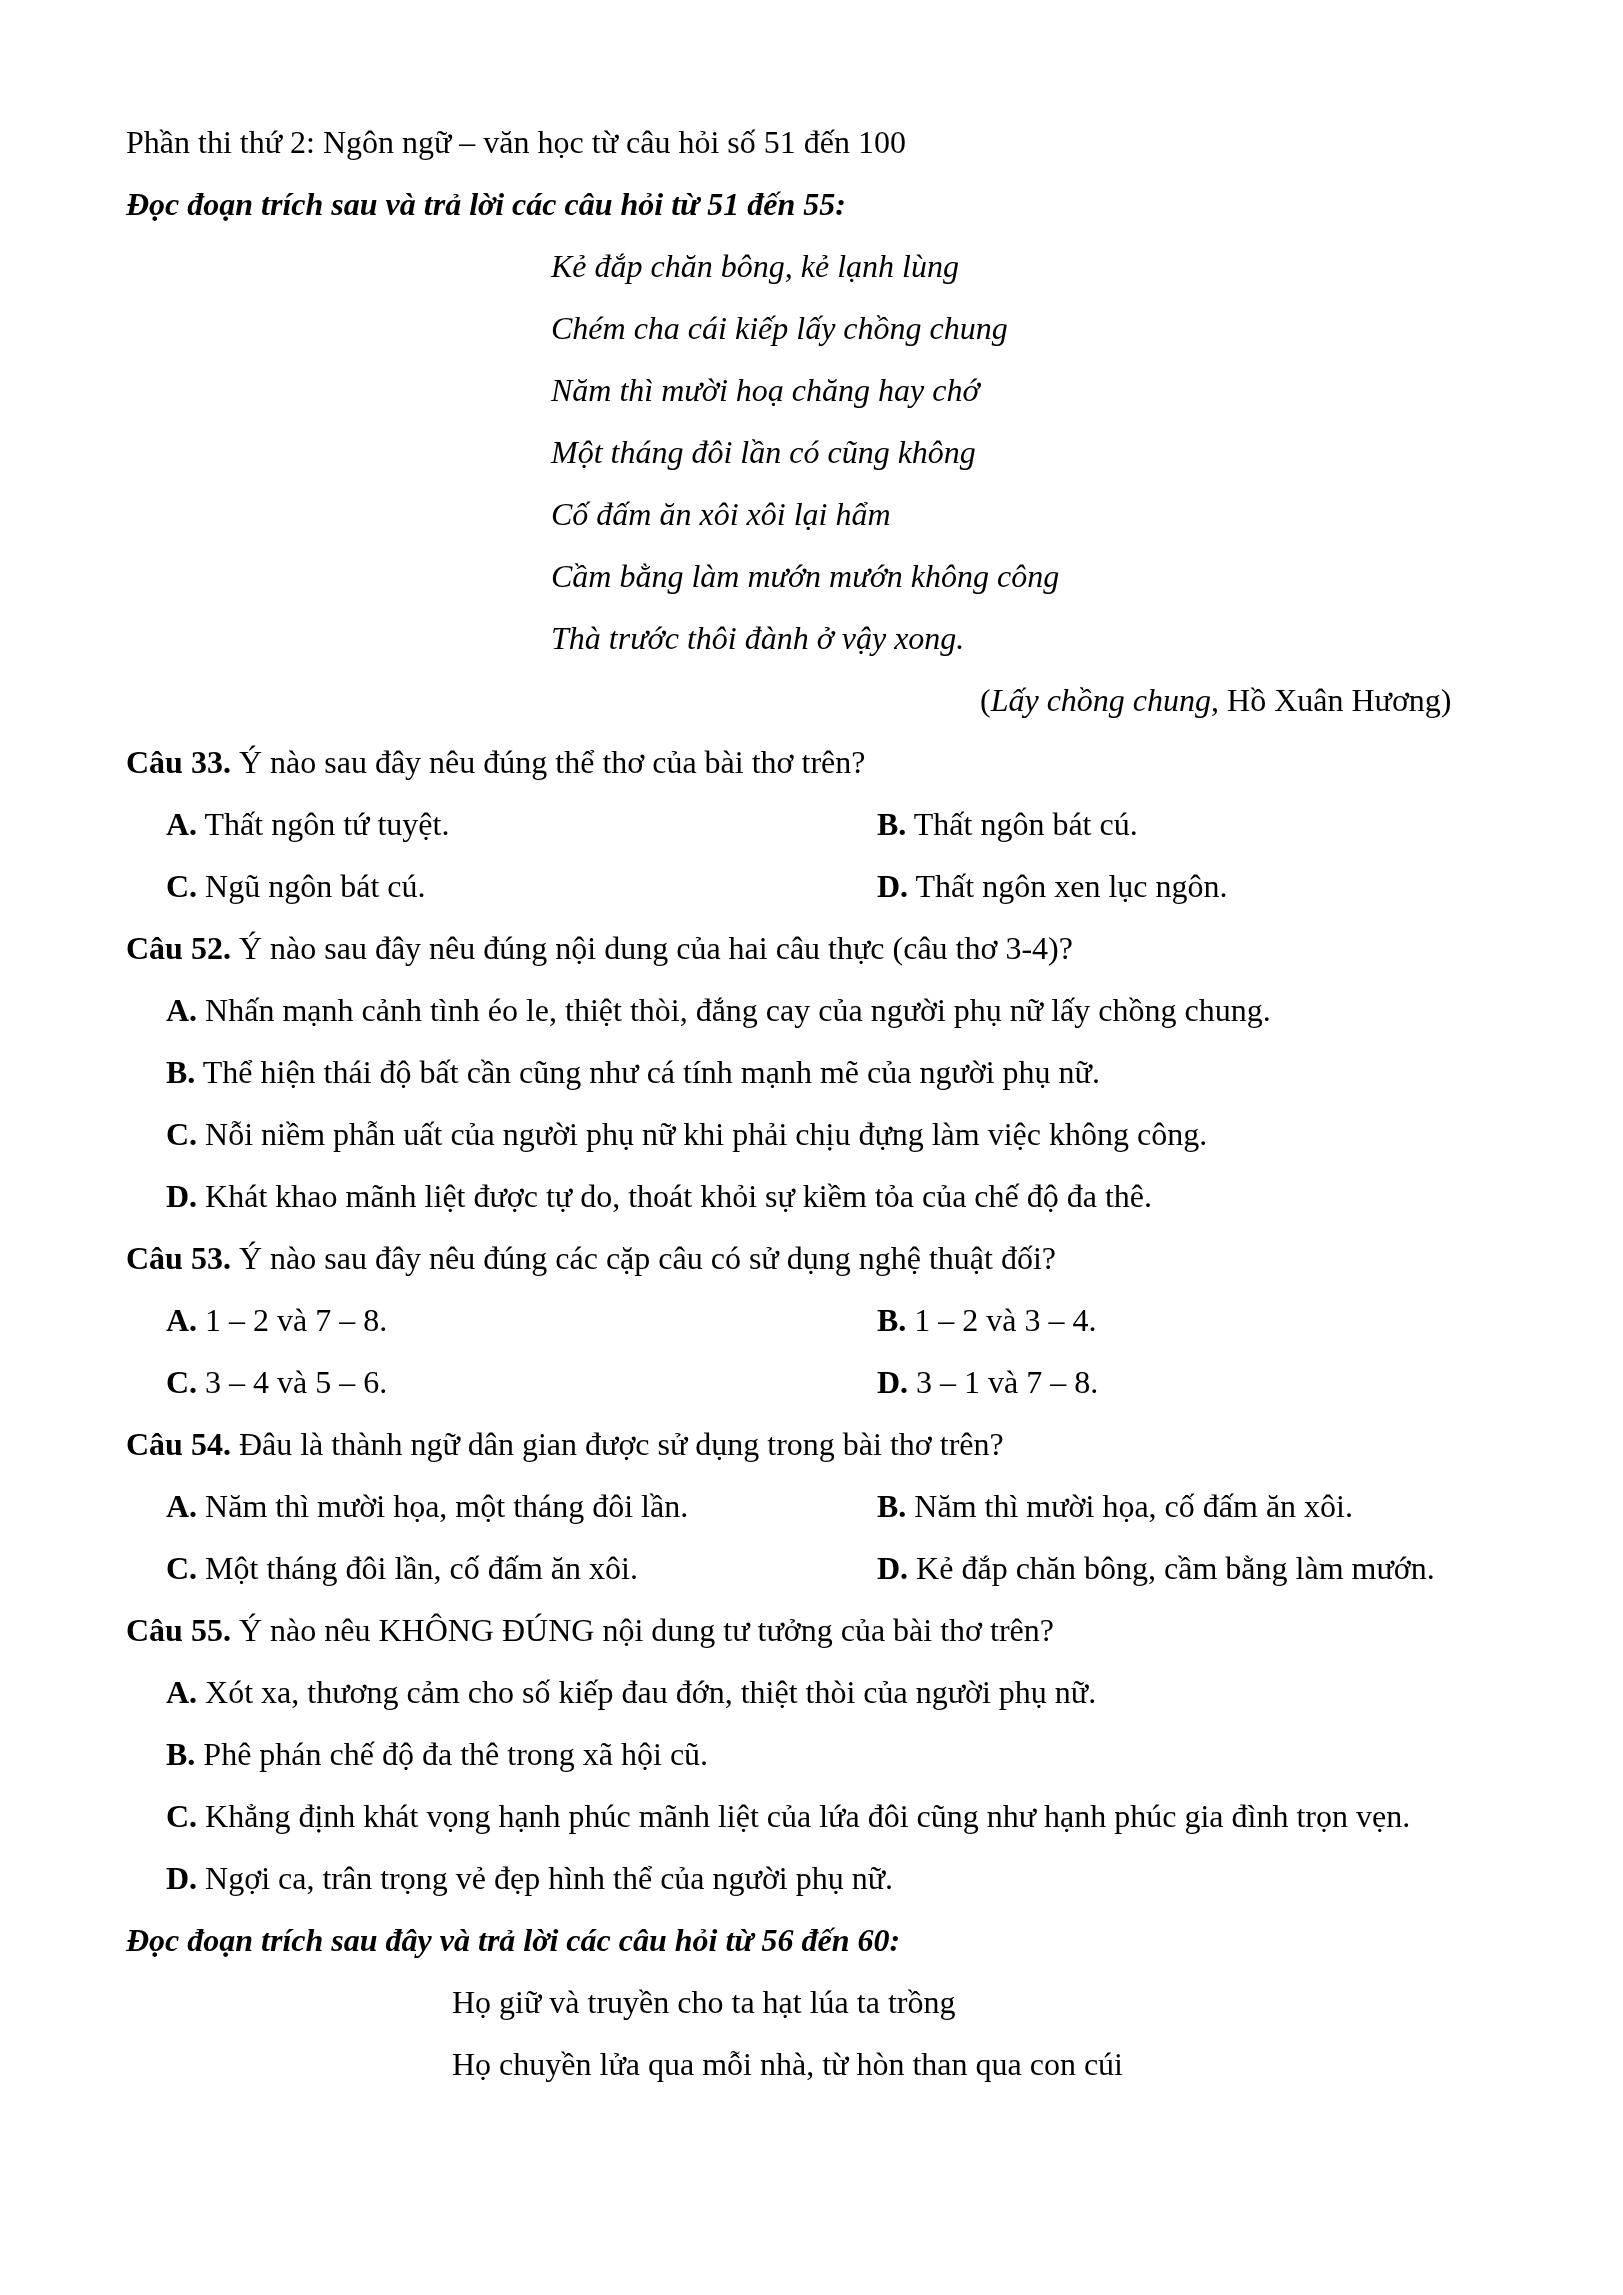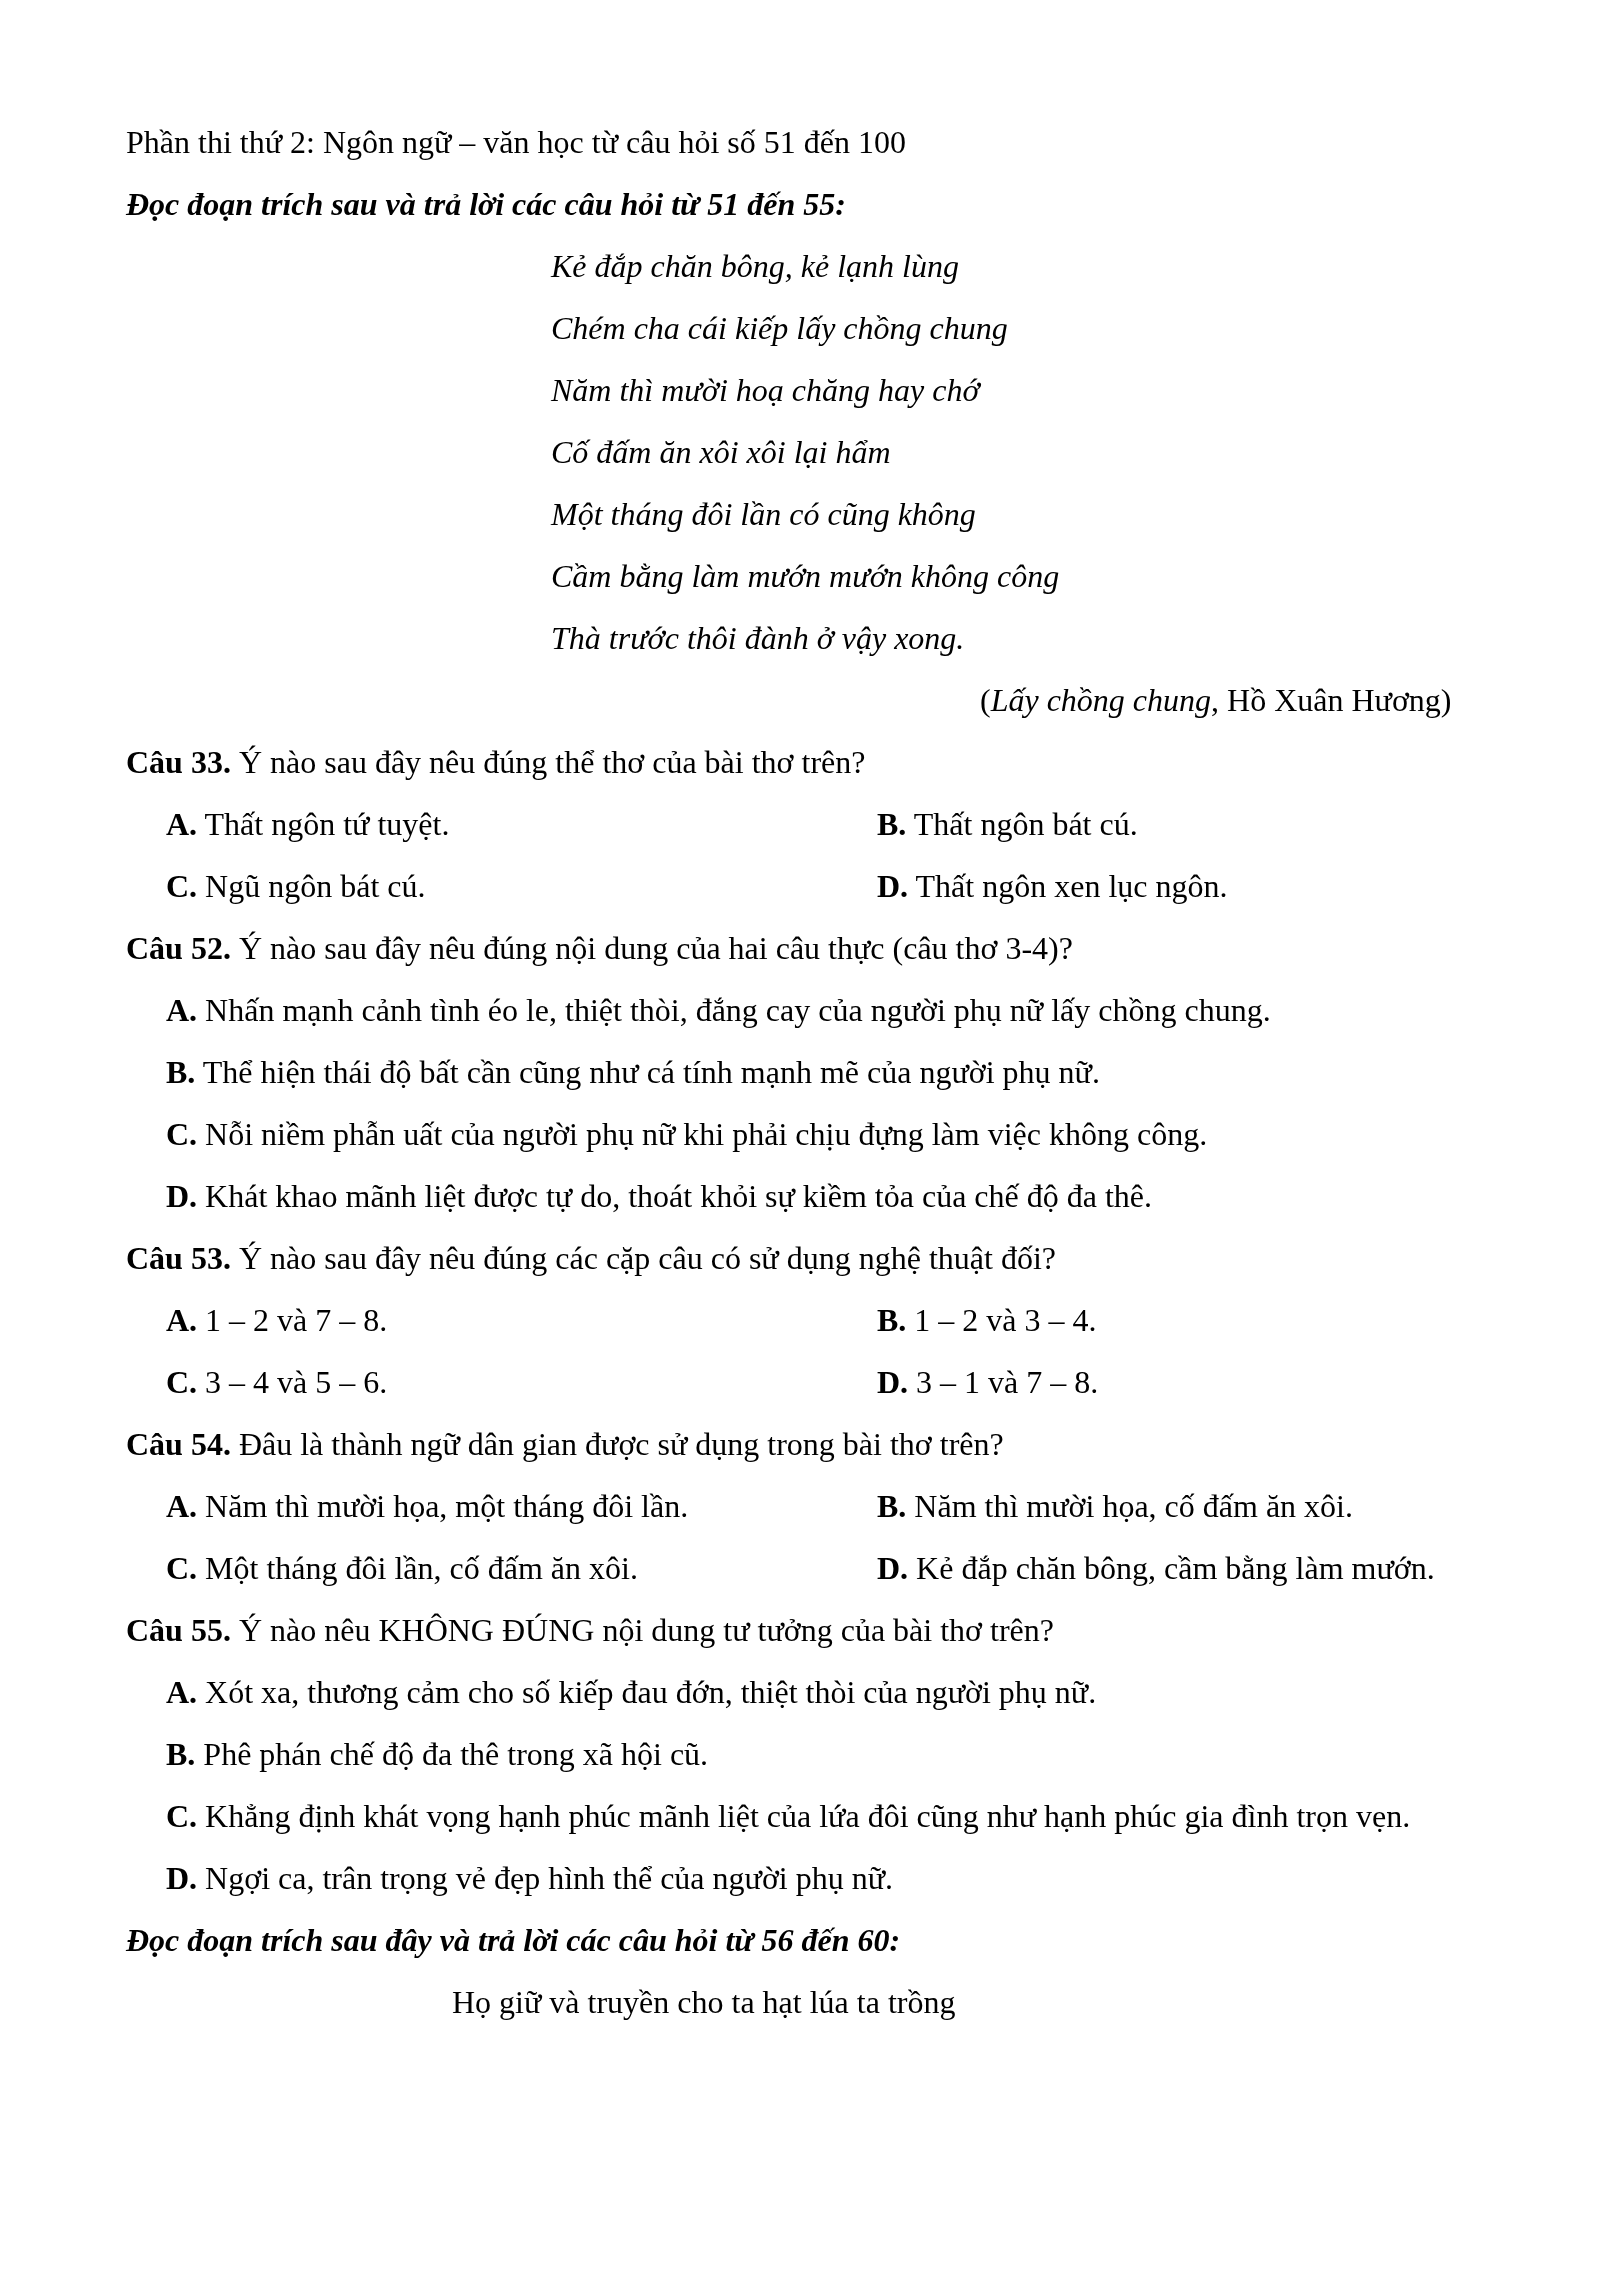--- a/index.html
+++ b/index.html
@@ -32,22 +32,22 @@
 <div class="doc">
 
   <div class="line header">Phần thi thứ 2: Ngôn ngữ – văn học từ câu hỏi số 51 đến 100</div>
 
   <div class="line instr">Đọc đoạn trích sau và trả lời các câu hỏi từ 51 đến 55:</div>
 
   <div class="poem1">
     <div class="line">Kẻ đắp chăn bông, kẻ lạnh lùng</div>
     <div class="line">Chém cha cái kiếp lấy chồng chung</div>
     <div class="line">Năm thì mười hoạ chăng hay chớ</div>
+    <div class="line">Một tháng đôi lần có cũng không</div>
     <div class="line">Cố đấm ăn xôi xôi lại hẩm</div>
-    <div class="line">Một tháng đôi lần có cũng không</div>
     <div class="line">Cầm bằng làm mướn mướn không công</div>
     <div class="line">Thà trước thôi đành ở vậy xong.</div>
   </div>
 
   <div class="line attr-line"><span>(</span><span class="title">Lấy chồng chung</span><span>, Hồ Xuân Hương)</span></div>
 
   <div class="line"><span class="q-num">Câu 33.</span> <span>Ý nào sau đây nêu đúng thể thơ của bài thơ trên?</span></div>
   <div class="line opt-row">
     <div class="cell-left"><span class="opt-label">A.</span> <span>Thất ngôn tứ tuyệt.</span></div>
     <div><span class="opt-label">B.</span> <span>Thất ngôn bát cú.</span></div>
@@ -86,16 +86,17 @@
   <div class="line"><span class="q-num">Câu 55.</span> <span>Ý nào nêu KHÔNG ĐÚNG nội dung tư tưởng của bài thơ trên?</span></div>
   <div class="line opt-full"><span class="opt-label">A.</span> <span>Xót xa, thương cảm cho số kiếp đau đớn, thiệt thòi của người phụ nữ.</span></div>
   <div class="line opt-full"><span class="opt-label">B.</span> <span>Phê phán chế độ đa thê trong xã hội cũ.</span></div>
   <div class="line opt-full"><span class="opt-label">C.</span> <span>Khẳng định khát vọng hạnh phúc mãnh liệt của lứa đôi cũng như hạnh phúc gia đình trọn vẹn.</span></div>
   <div class="line opt-full"><span class="opt-label">D.</span> <span>Ngợi ca, trân trọng vẻ đẹp hình thể của người phụ nữ.</span></div>
 
   <div class="line instr">Đọc đoạn trích sau đây và trả lời các câu hỏi từ 56 đến 60:</div>
 
   <div class="poem2">
     <div class="line">Họ giữ và truyền cho ta hạt lúa ta trồng</div>
+    <div class="line">Họ chuyền lửa qua mỗi nhà, từ hòn than qua con cúi</div>
   </div>
 
 </div>
 
 
 </body></html>

